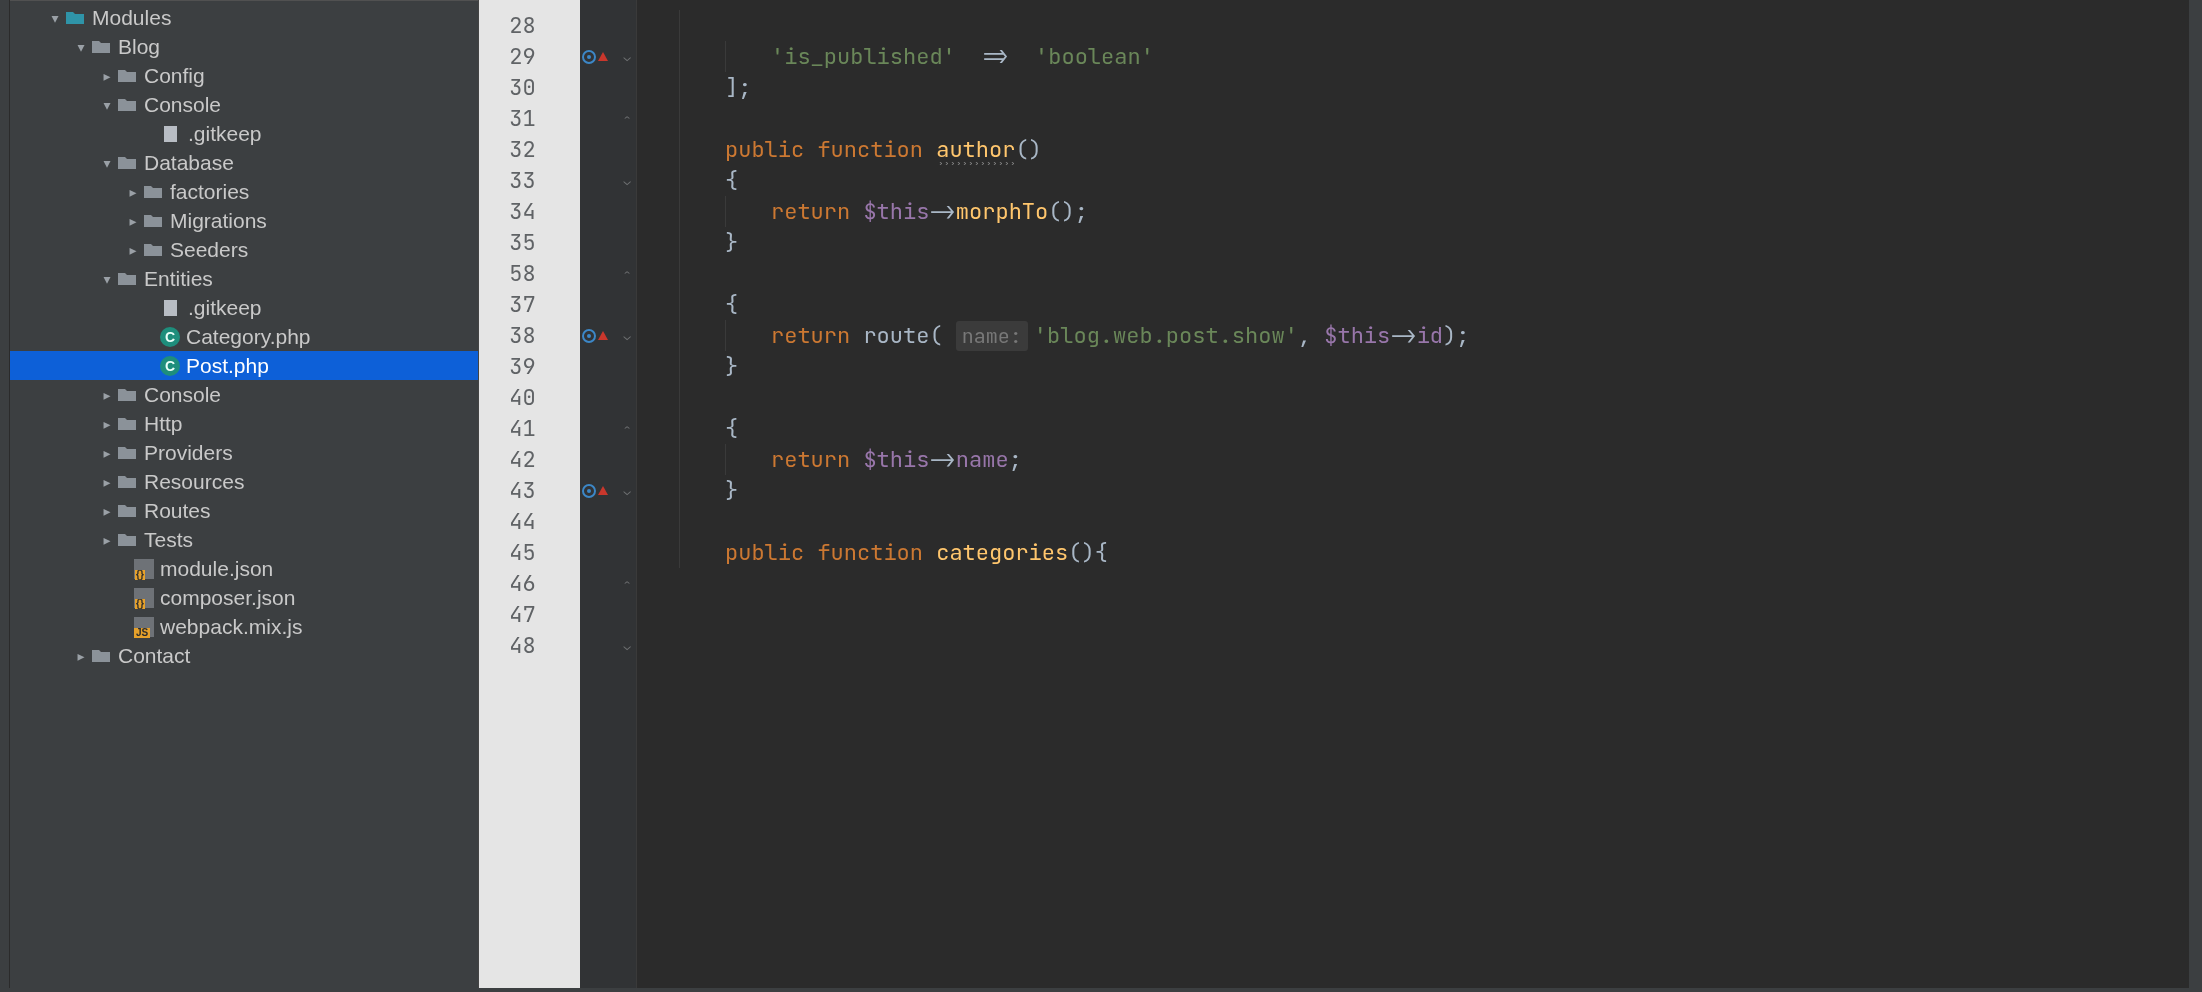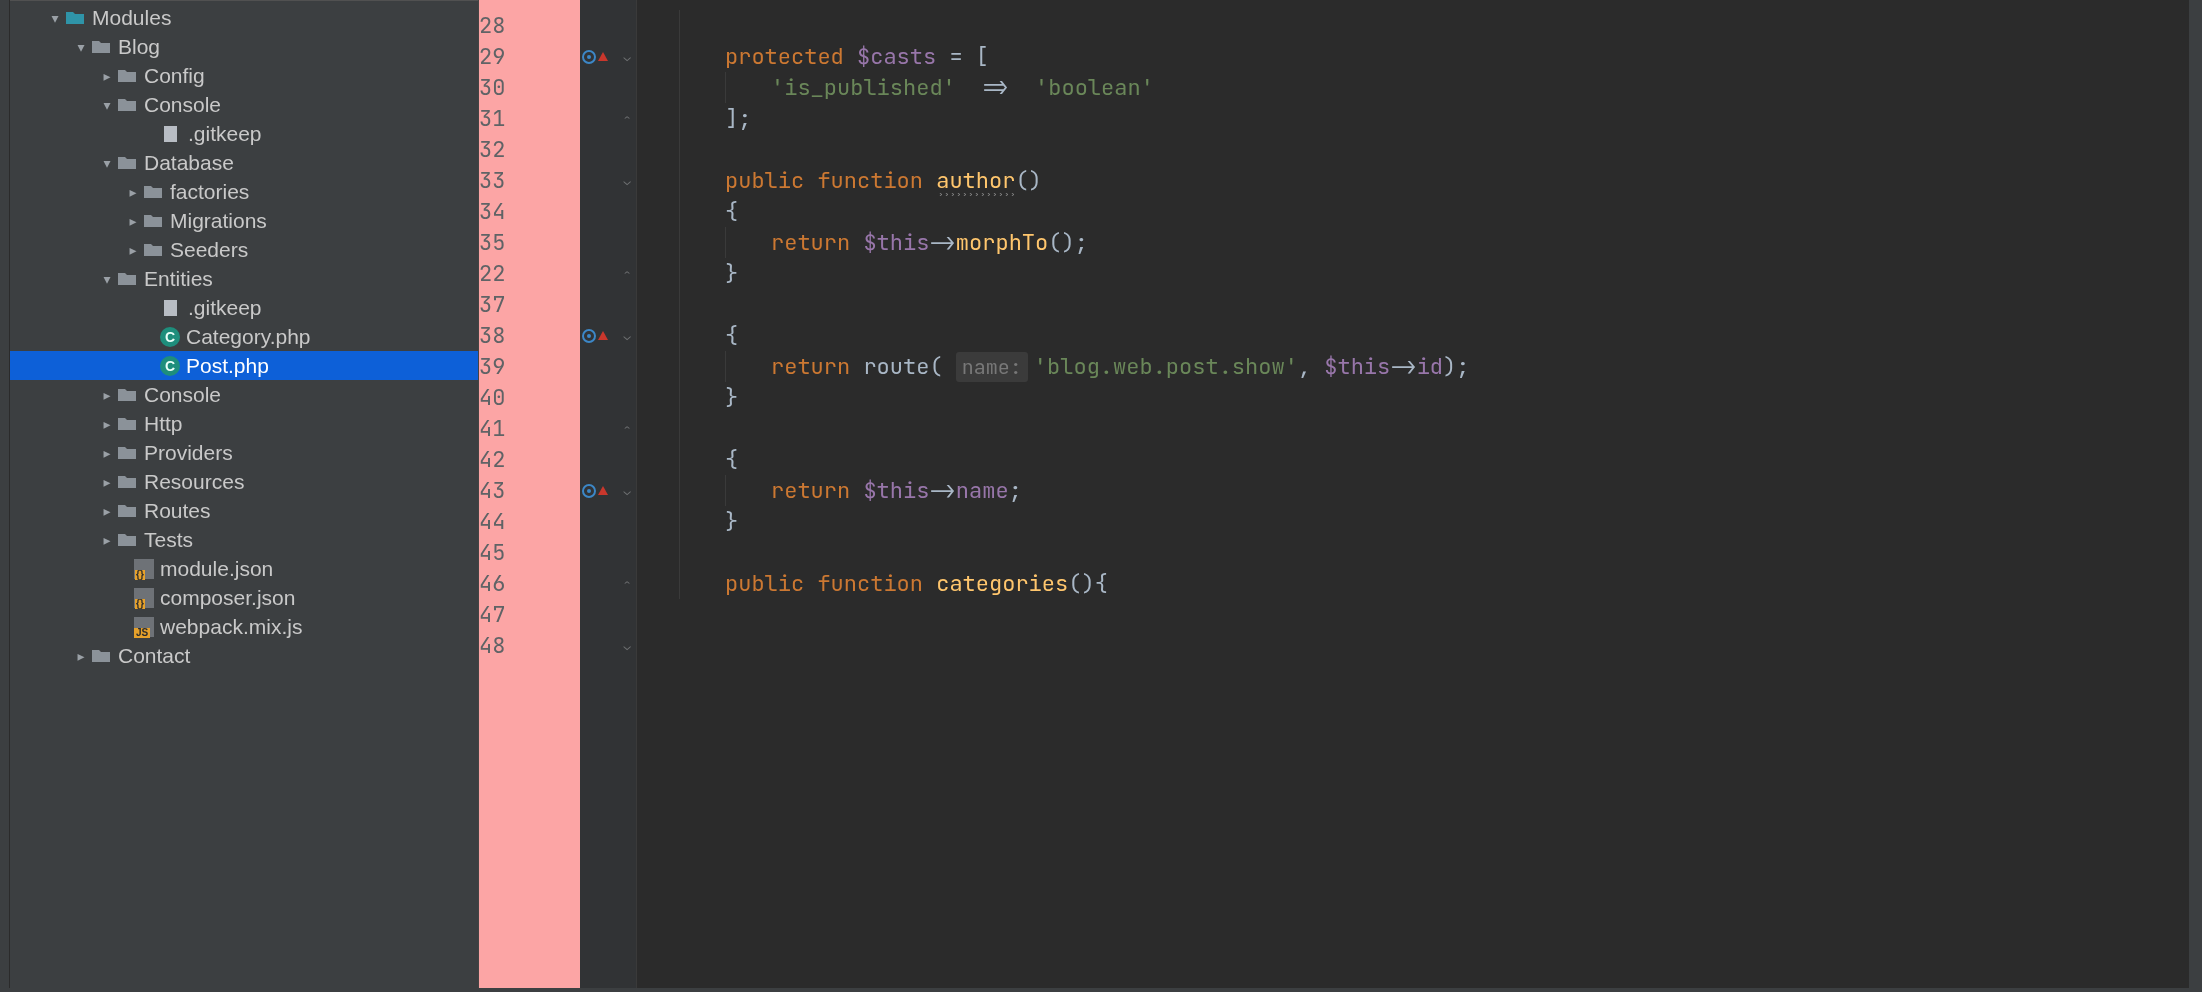--- a/index.html
+++ b/index.html
@@ -116,22 +116,22 @@
   .editor {
     flex: 1;
     display: flex;
     background: #2b2b2b;
     position: relative;
     font-family: "JetBrains Mono", Menlo, Consolas, monospace;
     font-size: 22px;
   }
   .gutter {
     width: 102px;
-    background: #fca5a5;
-    text-align: left;
+    background: #e5e5e5;
+    text-align: center;
     color: #606366;
     padding-top: 10px;
     border-left: 1px solid #444;
   }
   .gutter .ln {
     height: 31px;
     line-height: 31px;
     padding-right: 14px;
     position: relative;
   }
@@ -421,21 +421,21 @@
   <div class="editor">
     <div class="gutter" id="gutter">
         <div class="ln">28</div>
         <div class="ln">29</div>
         <div class="ln">30</div>
         <div class="ln">31</div>
         <div class="ln">32</div>
         <div class="ln">33</div>
         <div class="ln">34</div>
         <div class="ln">35</div>
-        <div class="ln">22</div>
+        <div class="ln">58</div>
         <div class="ln">37</div>
         <div class="ln">38</div>
         <div class="ln">39</div>
         <div class="ln">40</div>
         <div class="ln">41</div>
         <div class="ln">42</div>
         <div class="ln">43</div>
         <div class="ln">44</div>
         <div class="ln">45</div>
         <div class="ln">46</div>
@@ -495,21 +495,20 @@
         <div class="fd">⌄</div>
         <div class="fd"></div>
         <div class="fd"></div>
         <div class="fd">⌃</div>
         <div class="fd"></div>
         <div class="fd">⌄</div>
       </div>
 
     <div class="codewrap">
       <div class="cl"><span class="indent"></span></div>
-      <div class="cl"><span class="indent"></span><span class="tok-kw">protected</span> <span class="tok-var">$casts</span> <span class="tok-op">=</span> <span class="tok-pn">[</span></div>
       <div class="cl"><span class="indent"></span><span class="indent"></span><span class="tok-str">'is_published'</span>  <span class="tok-op">=&gt;</span>  <span class="tok-str">'boolean'</span></div>
       <div class="cl"><span class="indent"></span><span class="tok-pn">];</span></div>
       <div class="cl"><span class="indent"></span></div>
       <div class="cl"><span class="indent"></span><span class="tok-kw">public</span> <span class="tok-kw">function</span> <span class="tok-fn uwave">author</span><span class="tok-pn">()</span></div>
       <div class="cl"><span class="indent"></span><span class="tok-pn">{</span></div>
       <div class="cl"><span class="indent"></span><span class="indent"></span><span class="tok-kw">return</span> <span class="tok-var">$this</span><span class="tok-op">-&gt;</span><span class="tok-fn">morphTo</span><span class="tok-pn">()</span><span class="tok-pn">;</span></div>
       <div class="cl"><span class="indent"></span><span class="tok-pn">}</span></div>
       <div class="cl"><span class="indent"></span></div>
       <div class="cl"><span class="indent"></span><span class="tok-pn">{</span></div>
       <div class="cl"><span class="indent"></span><span class="indent"></span><span class="tok-kw">return</span> <span class="tok-pn">route</span><span class="tok-pn">(</span> <span class="tok-hint">name:</span><span class="tok-str">'blog.web.post.show'</span><span class="tok-pn">,</span> <span class="tok-var">$this</span><span class="tok-op">-&gt;</span><span class="tok-var">id</span><span class="tok-pn">);</span></div>

